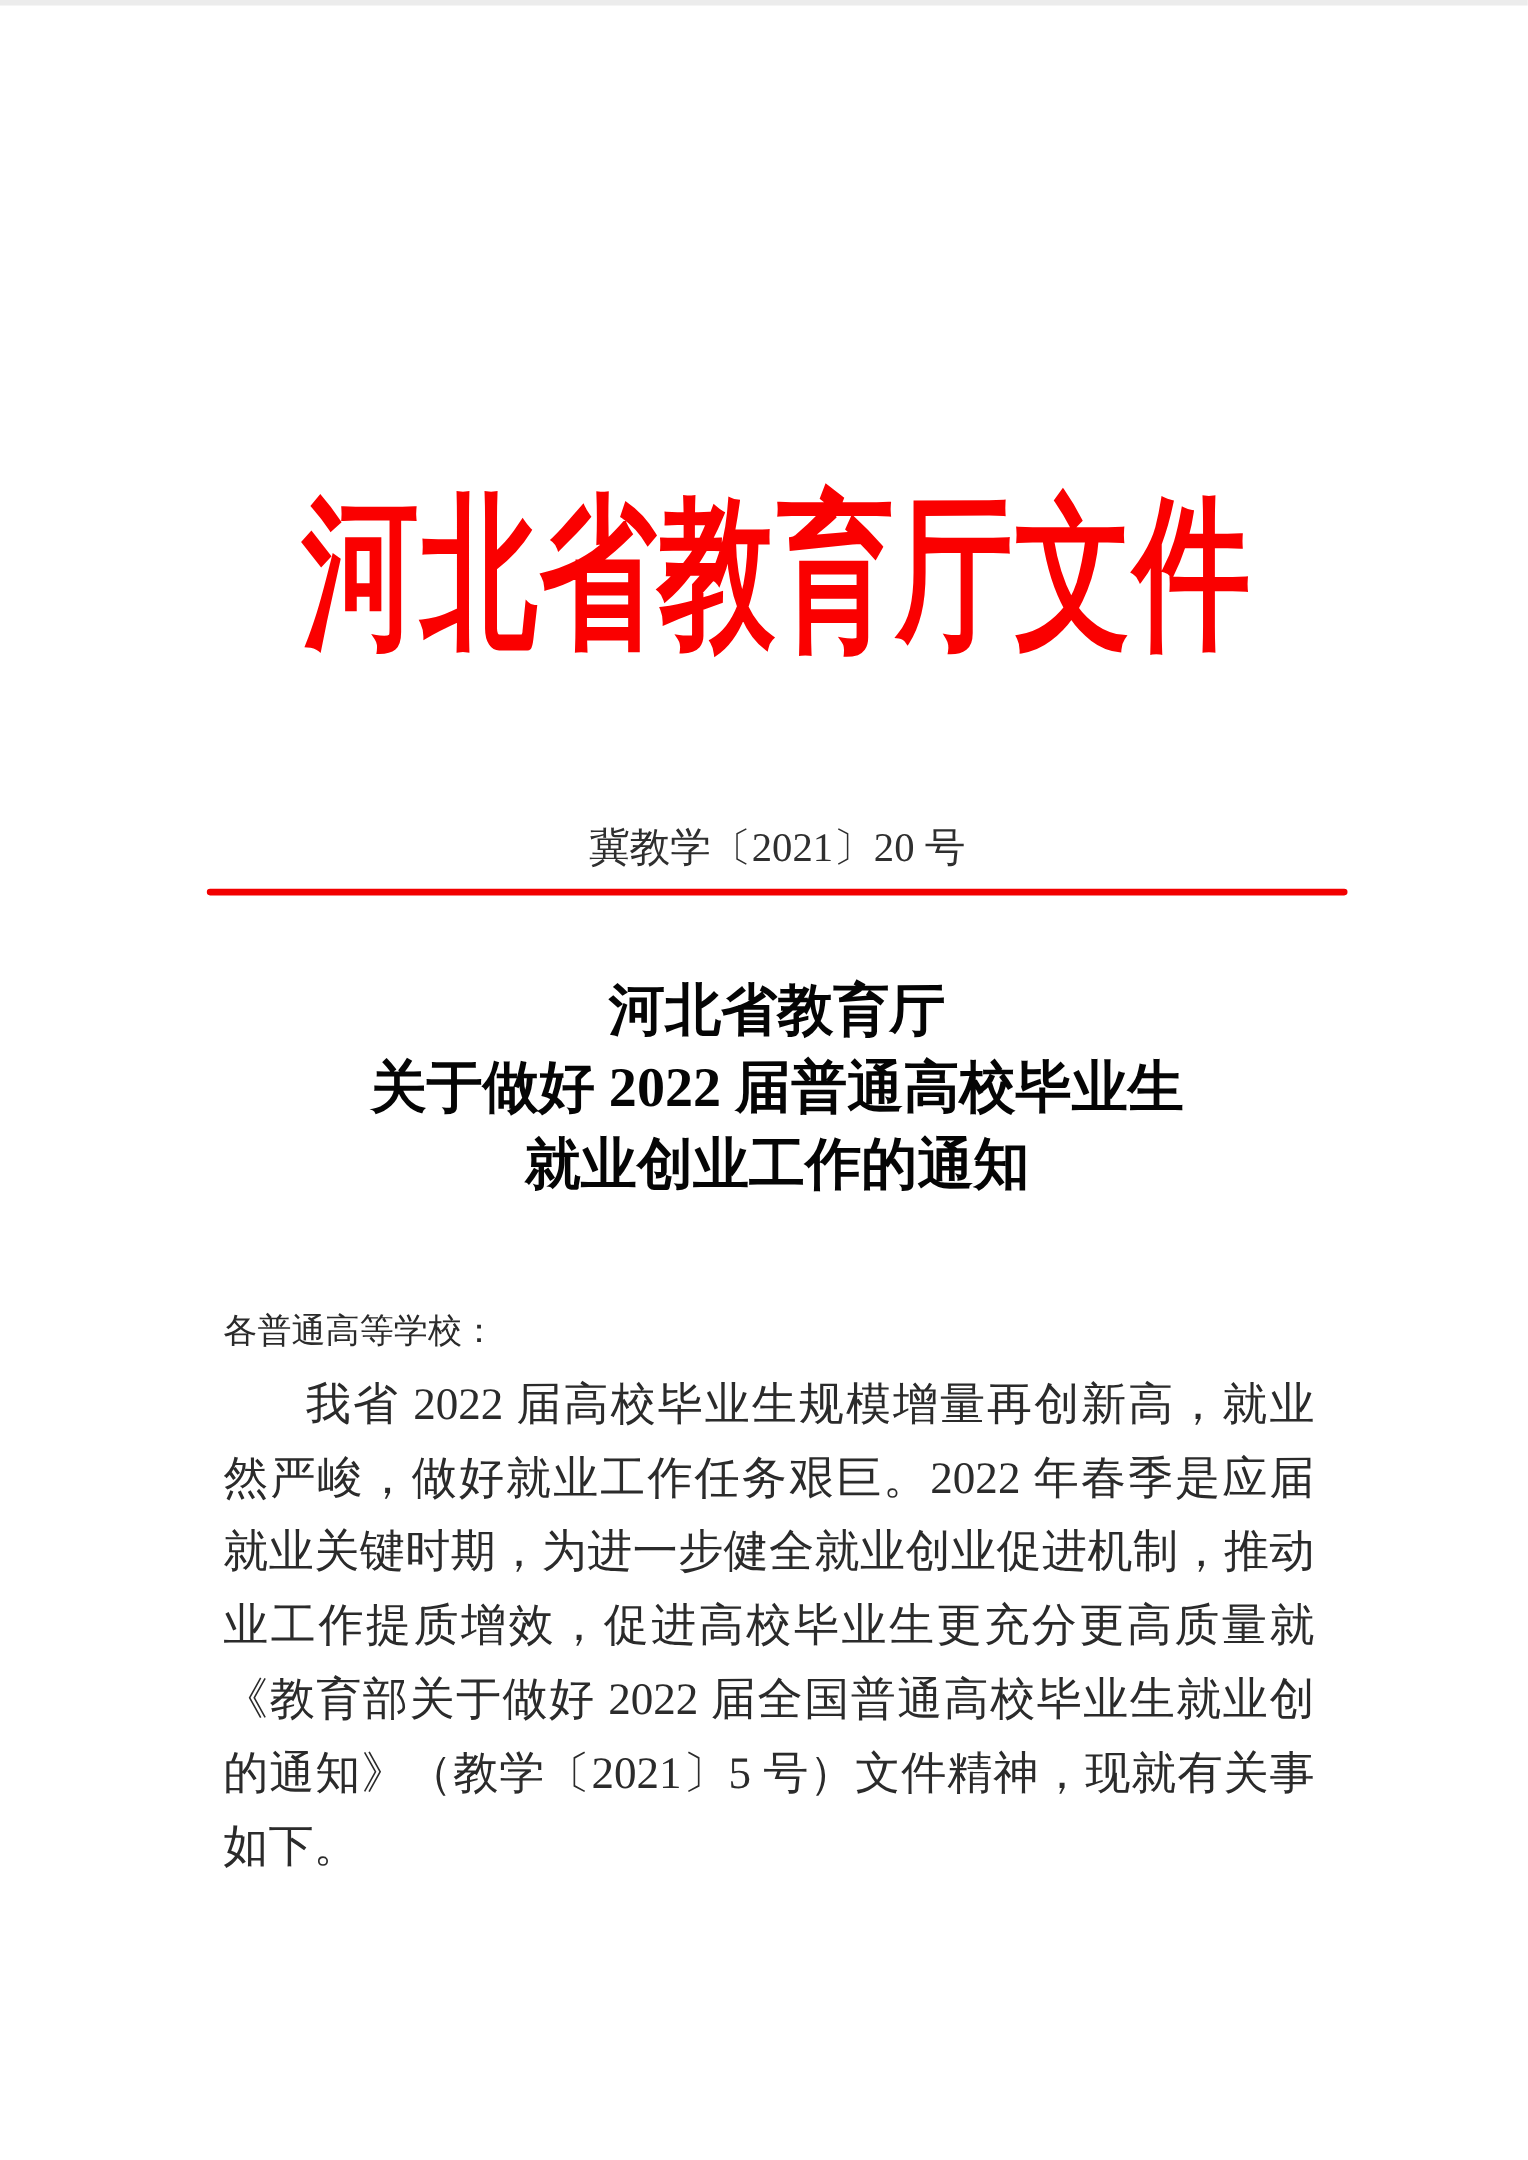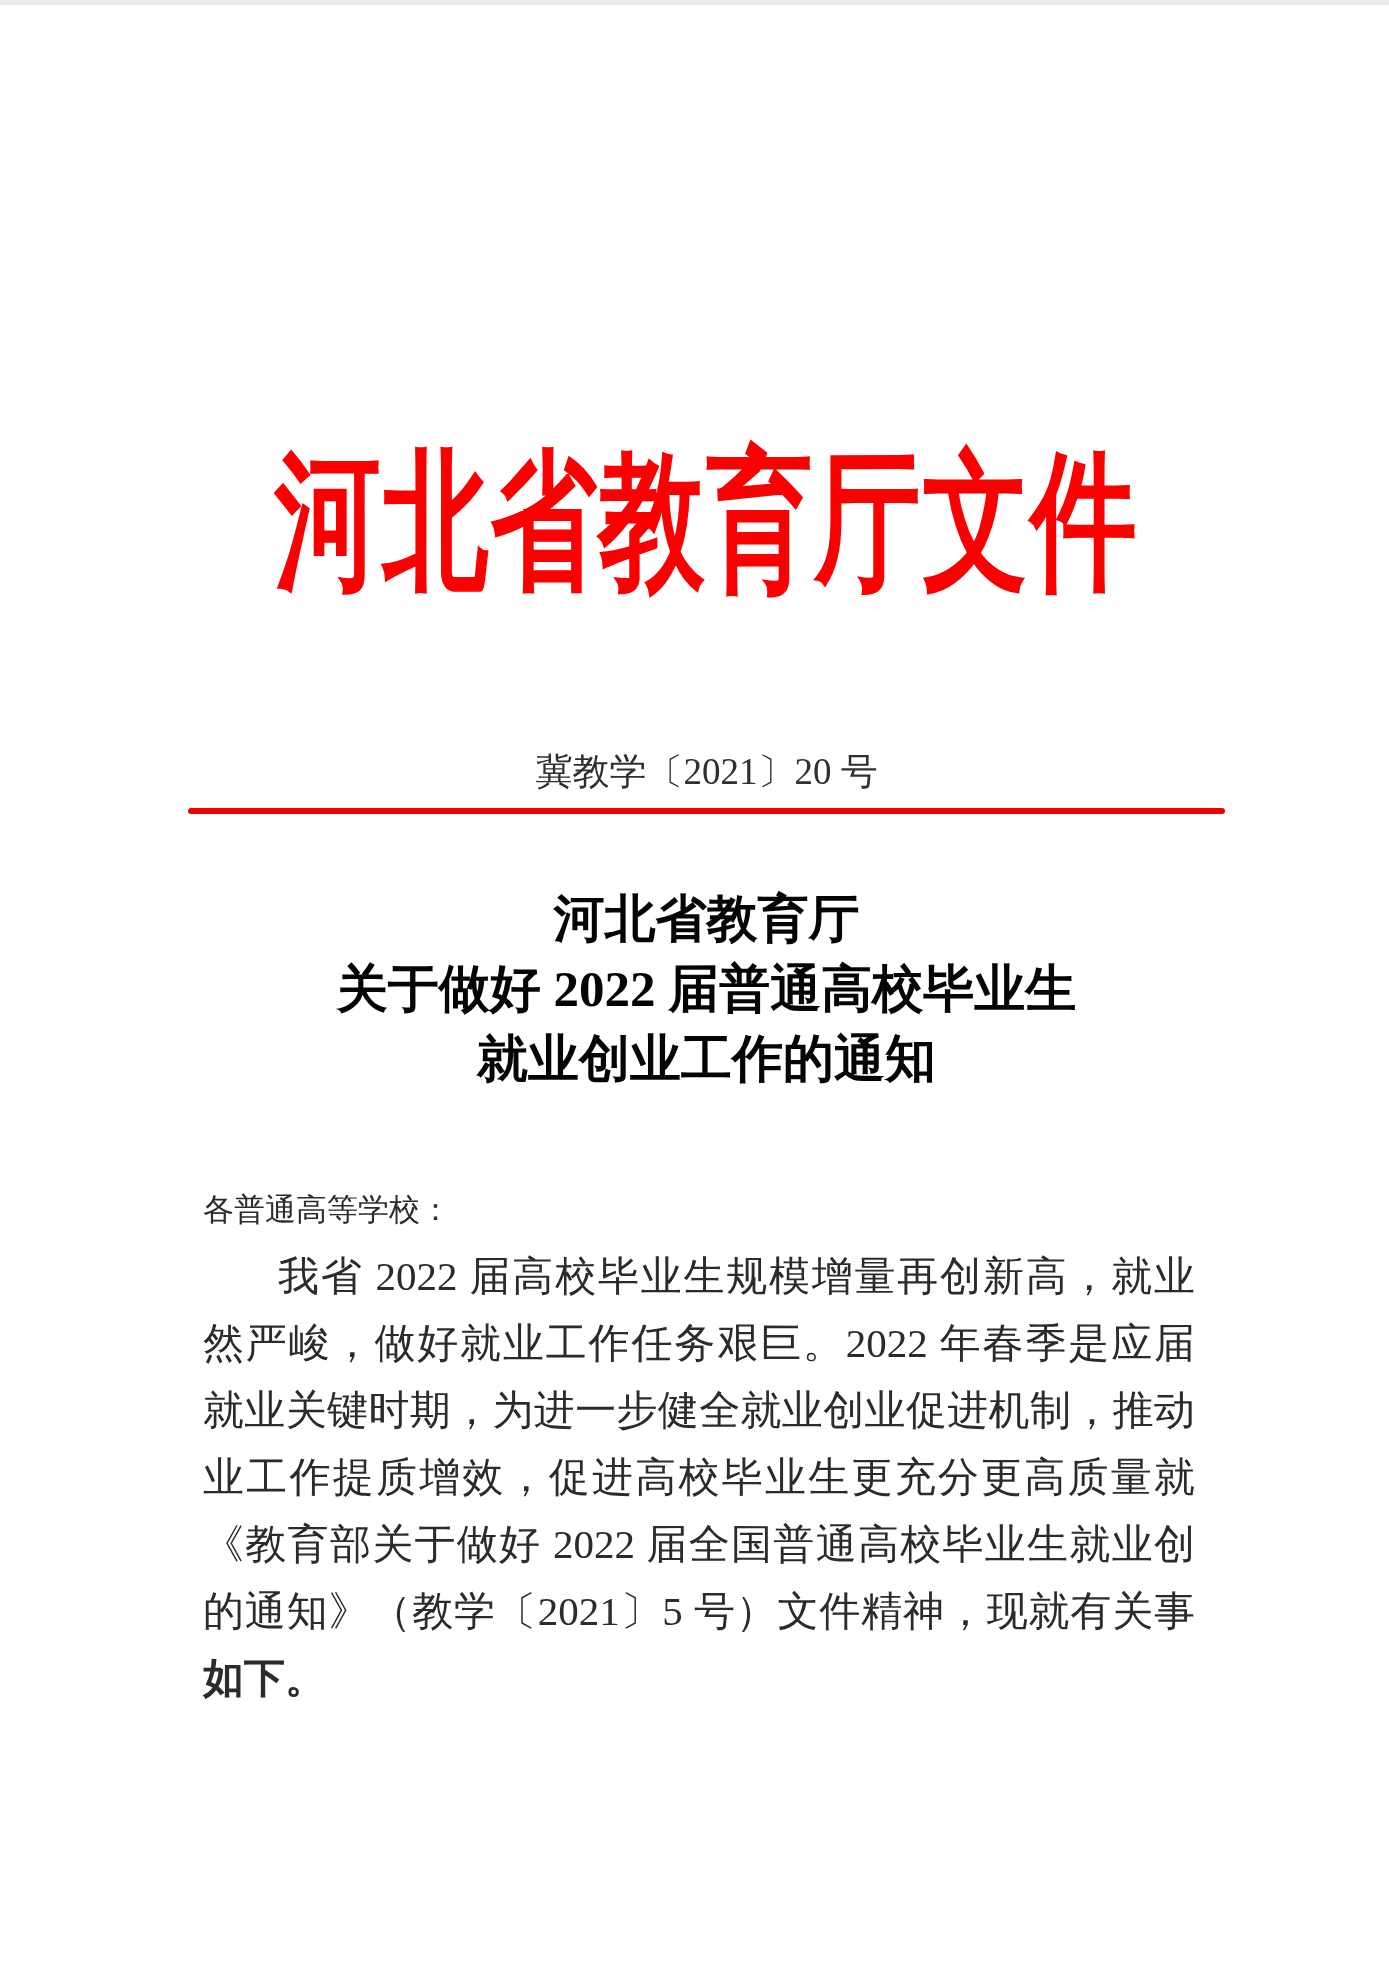--- a/index.html
+++ b/index.html
@@ -93,21 +93,20 @@
     text-align-last: justify;
     text-justify: inter-character;
     overflow: hidden;
   }
   .body-line.first {
     text-indent: 75px;
   }
   .body-line.last {
     text-align: right;
     text-align-last: left;
-    font-weight: bold;
   }
   .page-number {
     position: absolute;
     top: 1816px;
     left: 1100px;
     width: 112px;
     text-align: center;
     font-size: 30px;
     line-height: 36px;
     letter-spacing: 3px;

